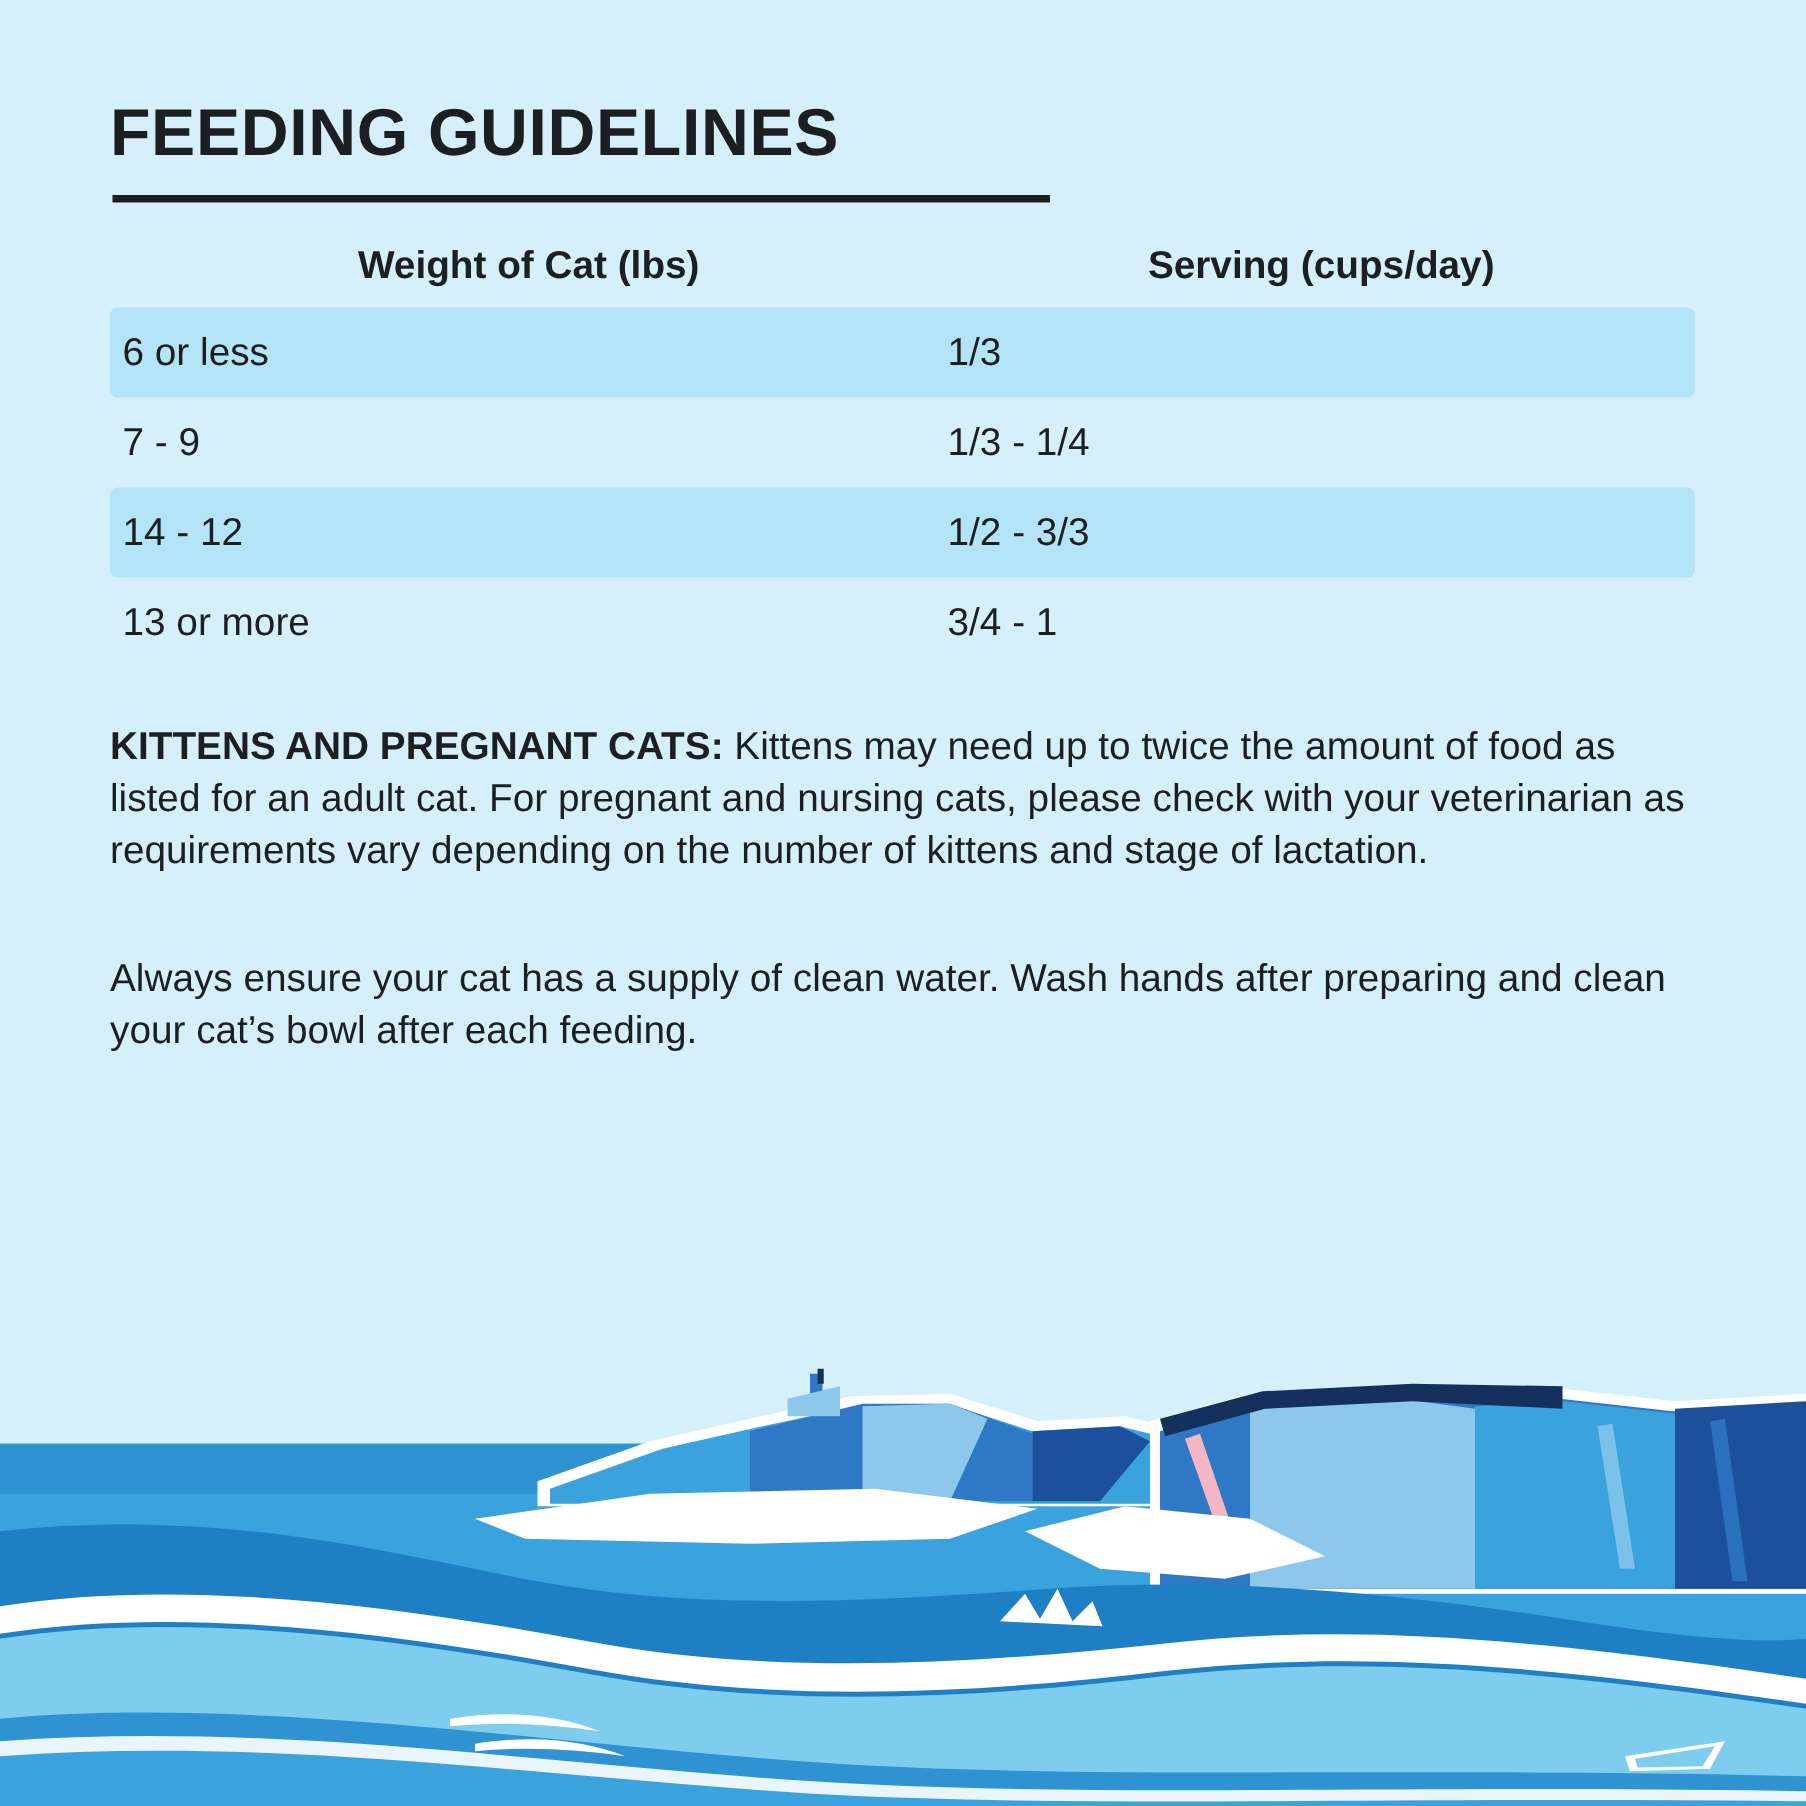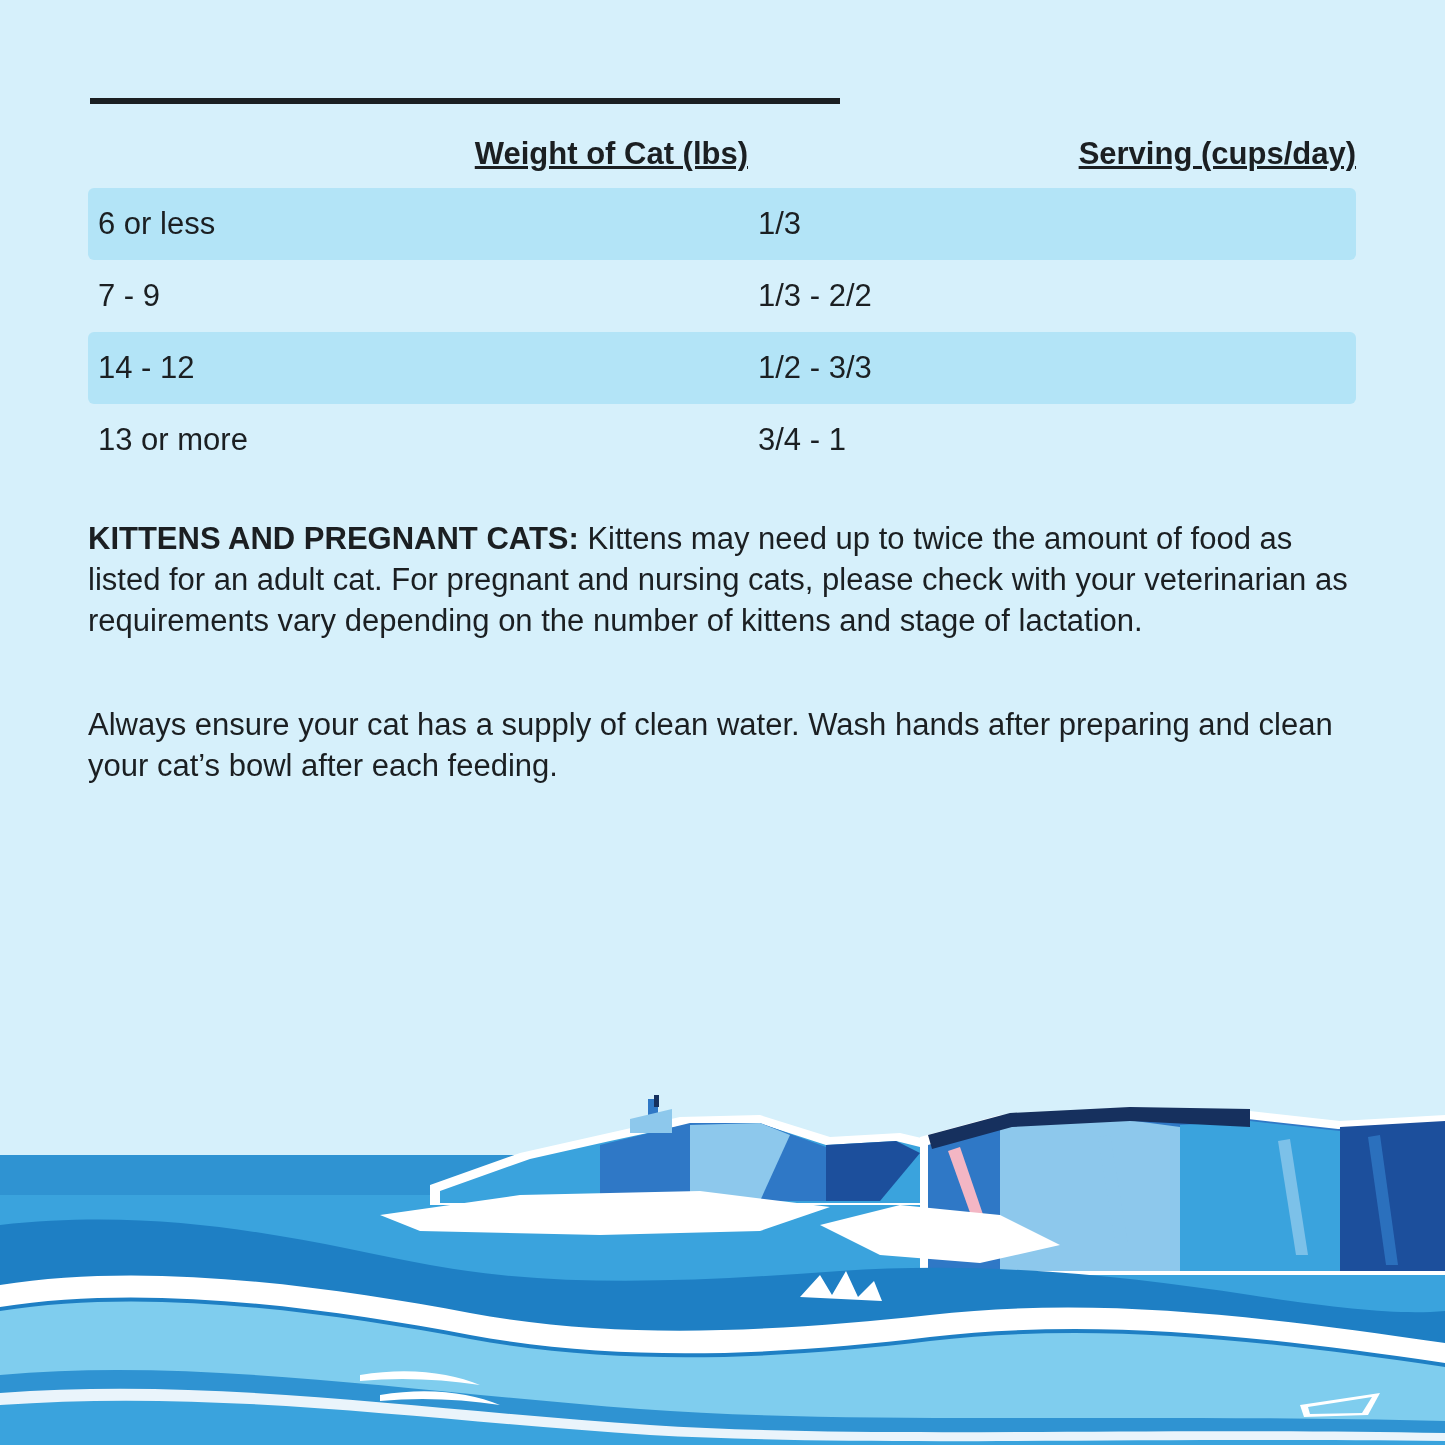--- a/index.html
+++ b/index.html
@@ -46,26 +46,25 @@
     margin: 20px 0 0 2px;
   }
 
   table.feeding {
     width: 1268px;
     border-collapse: collapse;
     margin-top: 18px;
     table-layout: fixed;
   }
   table.feeding th {
-    text-align: right;
+    text-align: center;
     font-size: 31px;
     font-weight: bold;
     padding: 14px 0 16px 10px;
     color: #1b1f22;
-    text-decoration: underline;
   }
   table.feeding td {
     text-align: left;
     font-size: 31px;
     font-weight: normal;
     padding: 18px 0 18px 10px;
     color: #1b1f22;
     margin-left: 32px;
   }
   table.feeding col.col-weight { width: 660px; }
@@ -101,41 +100,42 @@
     height: 370px;
   }
 </style>
 </head>
 <body>
 
 <div class="page">
 
   <div class="content">
 
+    <h1 class="title">FEEDING GUIDELINES</h1>
     <div class="title-rule"></div>
 
     <table class="feeding">
       <colgroup>
         <col class="col-weight">
         <col class="col-serving">
       </colgroup>
       <thead>
         <tr>
           <th>Weight of Cat (lbs)</th>
           <th>Serving (cups/day)</th>
         </tr>
       </thead>
       <tbody>
         <tr class="shaded">
           <td>6 or less</td>
           <td>1/3</td>
         </tr>
         <tr>
           <td>7 - 9</td>
-          <td>1/3 - 2/2</td>
+          <td>1/3 - 1/4</td>
         </tr>
         <tr class="shaded">
           <td>14 - 12</td>
           <td>1/2 - 3/3</td>
         </tr>
         <tr>
           <td>13 or more</td>
           <td>3/4 - 1</td>
         </tr>
       </tbody>

